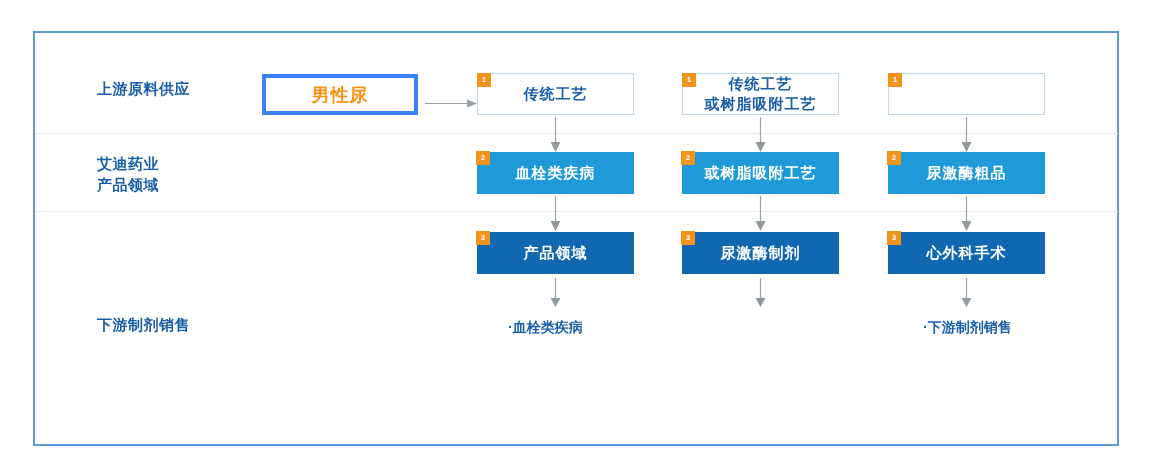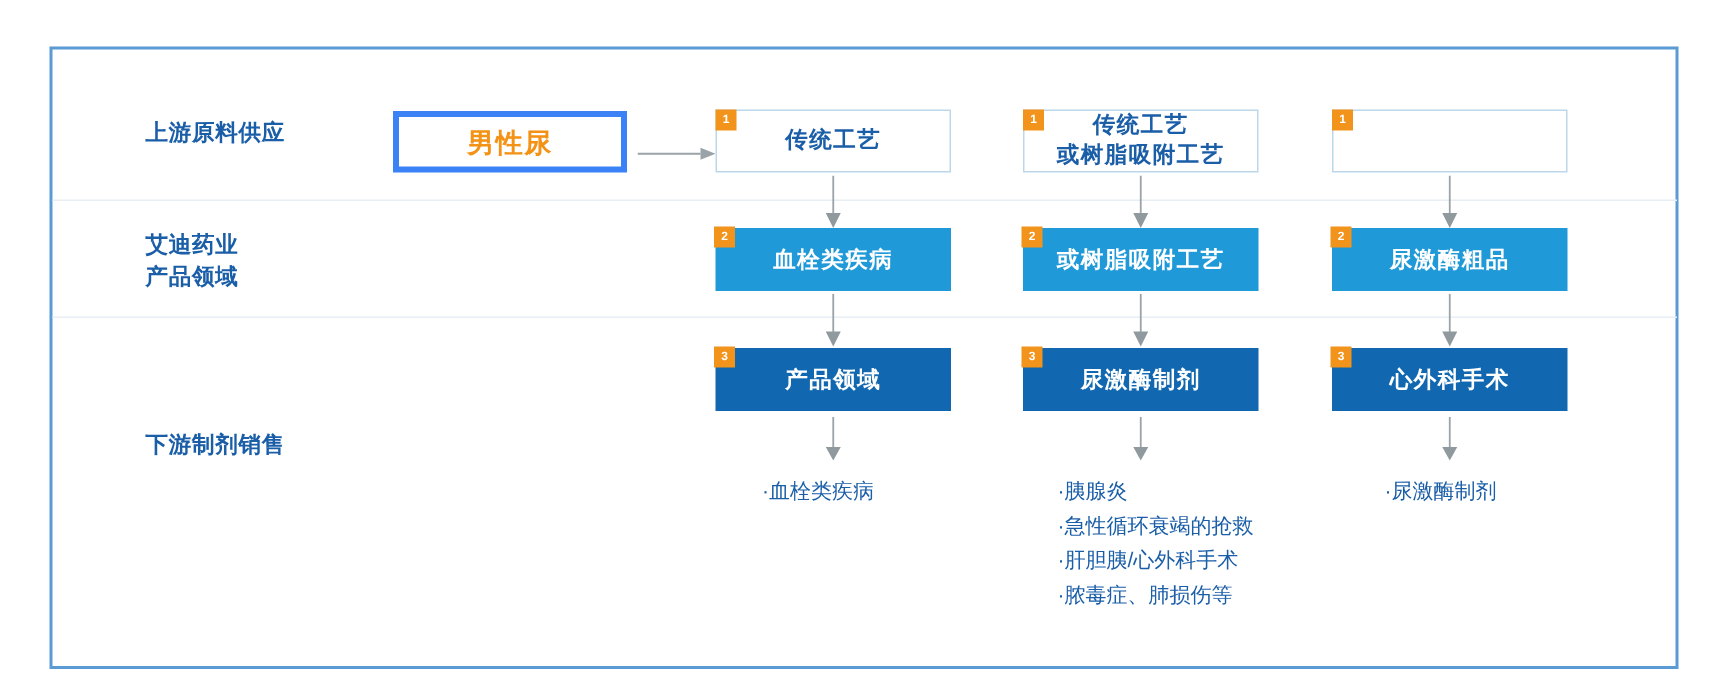--- a/index.html
+++ b/index.html
@@ -49,21 +49,21 @@
     position: absolute;
     color: #1b5ea8;
     font-weight: bold;
     font-size: 15px;
     line-height: 21px;
     letter-spacing: 0.5px;
     white-space: pre-line;
   }
   .row-label.r1 { left: 97px; top: 78px; }
   .row-label.r2 { left: 97px; top: 153px; text-align: center; }
-  .row-label.r3 { left: 97px; top: 286px; }
+  .row-label.r3 { left: 97px; top: 314px; }
 
   
   .source-box {
     position: absolute;
     left: 262px;
     top: 74px;
     width: 156px;
     height: 41px;
     border: 4px solid #3b82f6;
     box-sizing: border-box;
@@ -151,21 +151,21 @@
     position: absolute;
     width: 11px;
     height: 36px;
   }
 
   
   .indications {
     position: absolute;
     color: #1b5ea8;
     font-size: 14px;
-    font-weight: normal;
+    font-weight: bold;
     line-height: 23px;
     white-space: nowrap;
   }
   .indications .item { display: block; }
   .ind1 { left: 508px; top: 316px; }
   .ind2 { left: 705px; top: 316px; }
   .ind3 { left: 923px; top: 316px; }
 </style>
 </head>
 <body>
@@ -285,23 +285,17 @@
   <div class="v-arrow" style="left:961px; top:278px; height:30px;">
     <svg width="11" height="30" viewBox="0 0 11 30">
       <line x1="5.5" y1="0" x2="5.5" y2="21" stroke="#9aa3a8" stroke-width="1.2"></line>
       <polygon points="0.5,20 10.5,20 5.5,29" fill="#8f999e"></polygon>
     </svg>
   </div>
 
   <div class="indications ind1">
     <span class="item">·血栓类疾病</span>
   </div>
-  <div class="indications ind2">
-    <span class="item">·胰腺炎</span>
-    <span class="item">·急性循环衰竭的抢救</span>
-    <span class="item">·肝胆胰/心外科手术</span>
-    <span class="item">·脓毒症、肺损伤等</span>
-  </div>
   <div class="indications ind3">
-    <span class="item">·尿激酶制剂</span>
+    <span class="item">·下游制剂销售</span>
   </div>
 
 </div>
 
 </body></html>

